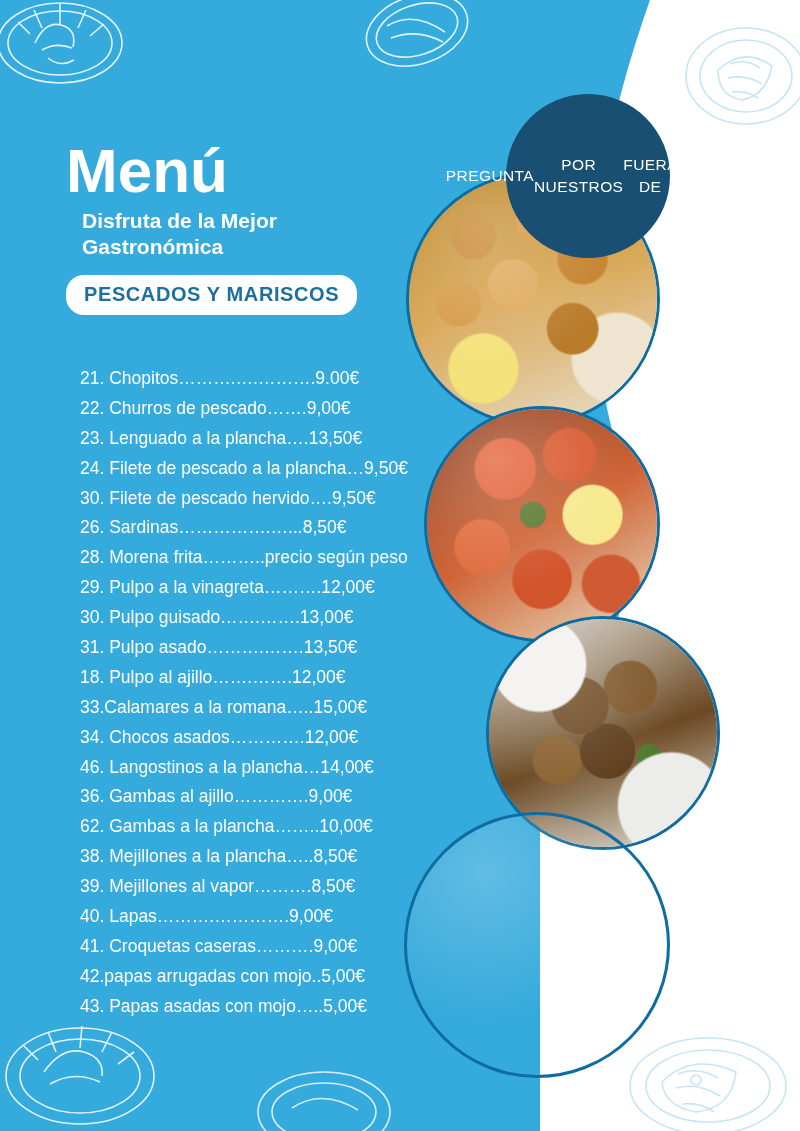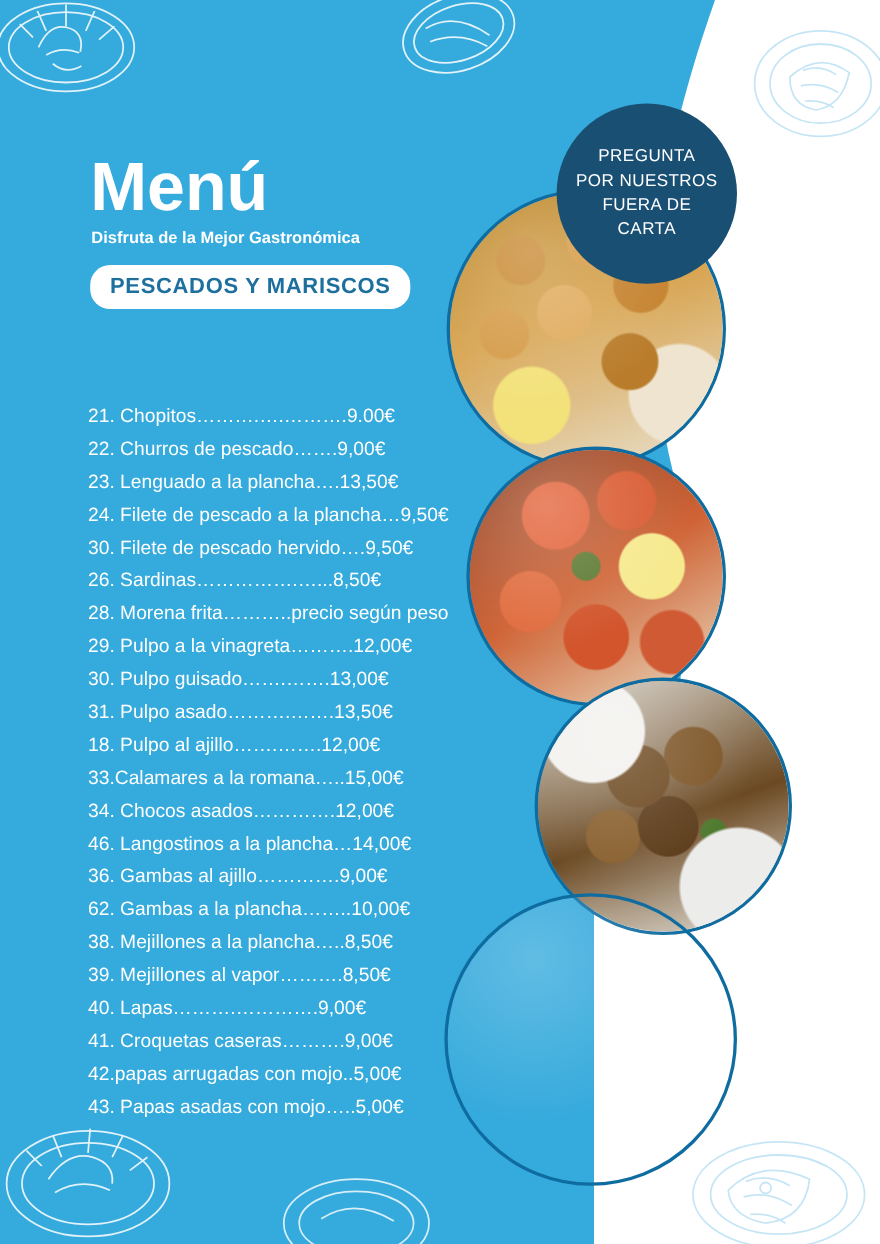--- a/index.html
+++ b/index.html
@@ -40,38 +40,38 @@
     background: #ffffff;
     clip-path: path("M260,0 L110,0 C50,170 40,300 72,430 C100,555 80,690 12,800 C-52,895 -58,1015 -6,1131 L260,1131 Z");
   }
   .outline-art {
     position: absolute;
     pointer-events: none;
   }
   
   .header {
     position: absolute;
-    left: 80px;
+    left: 64px;
     top: 140px;
     width: 400px;
   }
   .menu-title {
     font-size: 62px;
     font-weight: bold;
     color: #ffffff;
     letter-spacing: 0px;
     line-height: 1;
     margin: 0 0 6px 2px;
   }
   .subtitle {
-    font-size: 15px;
+    font-size: 21px;
     font-weight: bold;
     color: #ffffff;
     line-height: 1.25;
-    margin: 0 0 14px 3px;
+    margin: 0 0 14px 18px;
     max-width: 250px;
   }
   .category-pill {
     display: inline-block;
     background: #ffffff;
     color: #1d6f9e;
     font-size: 20px;
     font-weight: bold;
     letter-spacing: 0.6px;
     padding: 8px 18px 9px 18px;
@@ -100,21 +100,21 @@
   .badge {
     position: absolute;
     left: 506px;
     top: 94px;
     width: 164px;
     height: 164px;
     border-radius: 50%;
     background: #184f73;
     color: #ffffff;
     display: flex;
-    flex-direction: column;
+    flex-direction: row;
     align-items: center;
     justify-content: center;
     text-align: center;
     font-size: 15.5px;
     line-height: 1.45;
     letter-spacing: 0.4px;
     z-index: 6;
   }
   
   .photo {

